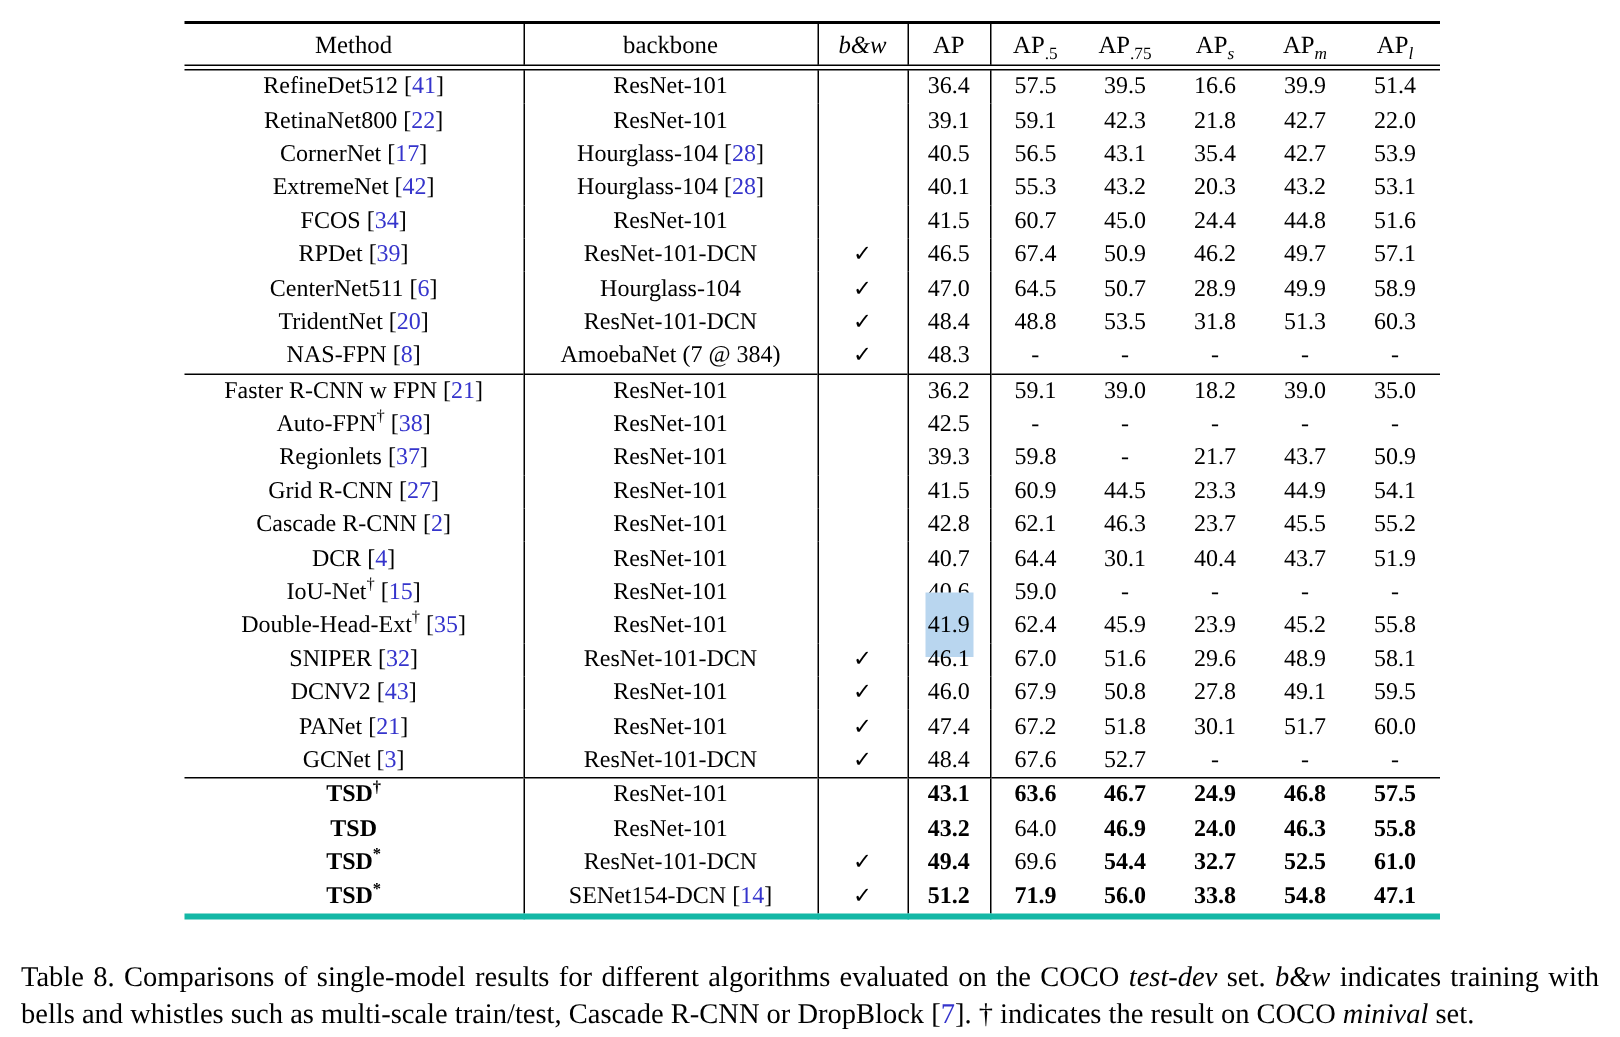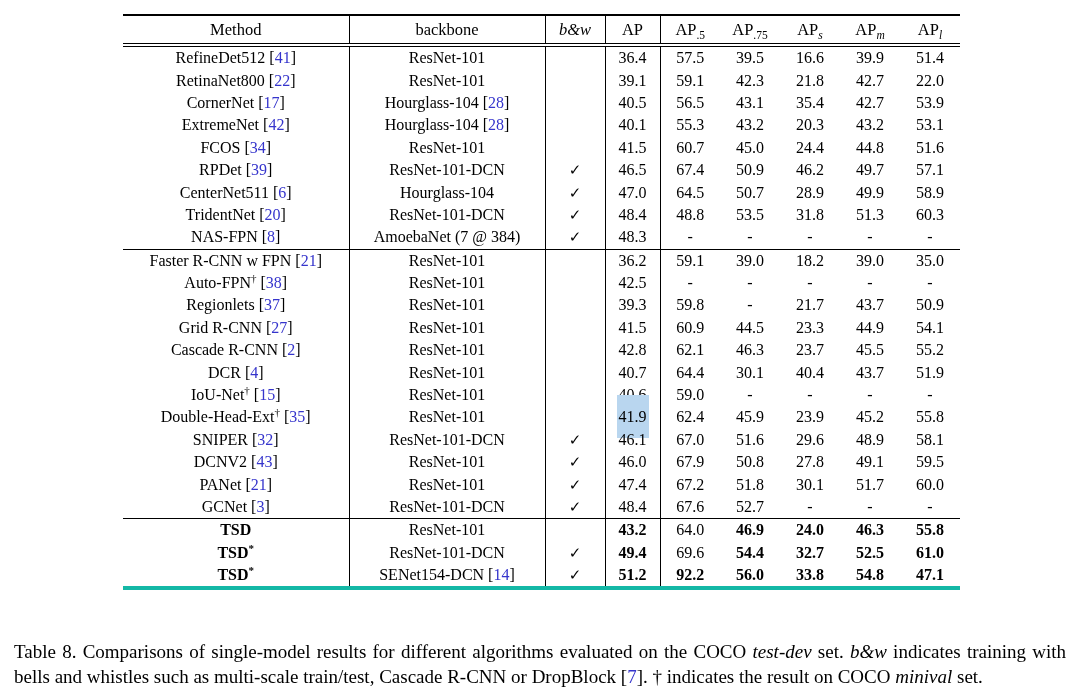--- a/index.html
+++ b/index.html
@@ -304,20 +304,31 @@
           <td><span>48.4</span></td>
           <td><span>67.6</span></td>
           <td><span>52.7</span></td>
           <td><span>-</span></td>
           <td><span>-</span></td>
           <td><span>-</span></td>
         </tr>
       </tbody>
       <tbody class="group">
         <tr class="bold-row">
+          <td><span>TSD</span><sup>†</sup></td>
+          <td><span>ResNet-101</span></td>
+          <td></td>
+          <td><span class="b">43.1</span></td>
+          <td><span class="b">63.6</span></td>
+          <td><span class="b">46.7</span></td>
+          <td><span class="b">24.9</span></td>
+          <td><span class="b">46.8</span></td>
+          <td><span class="b">57.5</span></td>
+        </tr>
+        <tr class="bold-row">
           <td><span>TSD</span></td>
           <td><span>ResNet-101</span></td>
           <td></td>
           <td><span class="b">43.2</span></td>
           <td><span>64.0</span></td>
           <td><span class="b">46.9</span></td>
           <td><span class="b">24.0</span></td>
           <td><span class="b">46.3</span></td>
           <td><span class="b">55.8</span></td>
         </tr>
@@ -330,21 +341,21 @@
           <td><span class="b">54.4</span></td>
           <td><span class="b">32.7</span></td>
           <td><span class="b">52.5</span></td>
           <td><span class="b">61.0</span></td>
         </tr>
         <tr class="bold-row">
           <td><span>TSD</span><sup>*</sup></td>
           <td><span>SENet154-DCN</span><span class="brk"> [</span><span class="cite">14</span><span class="brk">]</span></td>
           <td><span class="check">✓</span></td>
           <td><span class="b">51.2</span></td>
-          <td><span class="b">92.2</span></td>
+          <td><span class="b">71.9</span></td>
           <td><span class="b">56.0</span></td>
           <td><span class="b">33.8</span></td>
           <td><span class="b">54.8</span></td>
           <td><span class="b">47.1</span></td>
         </tr>
       </tbody>
     </table>
 </div>
 
 <div id="caption" class="caption"><span class="normal">Table 8. Comparisons of single-model results for different algorithms evaluated on the COCO </span><span class="italic">test-dev</span><span class="normal"> set. </span><span class="italic">b&amp;w</span><span class="normal"> indicates training with bells and whistles such as multi-scale train/test, Cascade R-CNN or DropBlock </span><span class="normal">[</span><span class="cite">7</span><span class="normal">]. † indicates the result on COCO </span><span class="italic">minival</span><span class="normal"> set.</span></div>

